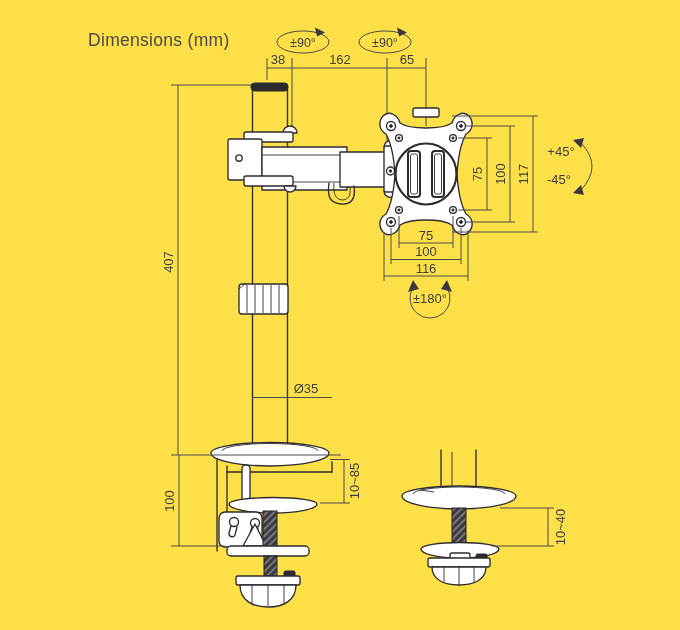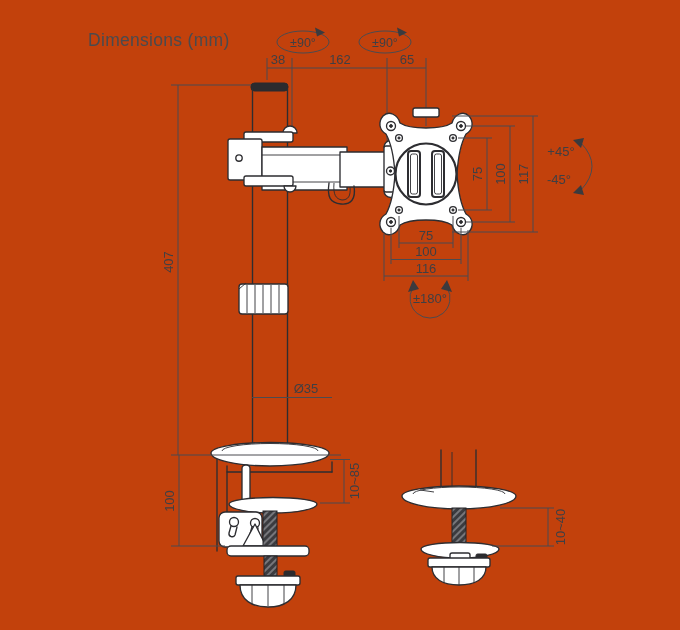--- a/index.html
+++ b/index.html
@@ -1,16 +1,16 @@
 <!DOCTYPE html>
 <html><head>
 <meta charset="utf-8">
 <style>
   html,body{margin:0;padding:0;background:#ffffff;}
-  .canvas{position:relative;width:680px;height:630px;background:#c2410c;overflow:hidden;
+  .canvas{position:relative;width:680px;height:630px;background:#fde047;overflow:hidden;
           font-family:"Liberation Sans", sans-serif;}
   svg{position:absolute;left:0;top:0;}
   text{font-family:"Liberation Sans", sans-serif;fill:#454549;}
   .title{font-size:17.5px;letter-spacing:.3px;fill:#4a4a4e;font-weight:500;}
   .dim{font-size:13px;fill:#3f3f44;}
   .dimsm{font-size:12.5px;fill:#3f3f44;}
   .part{stroke:#2d2d31;stroke-width:1.35;fill:none;stroke-linecap:round;stroke-linejoin:round;}
   .partf{stroke:#2d2d31;stroke-width:1.35;fill:#ffffff;stroke-linejoin:round;}
   .thin{stroke:#2d2d31;stroke-width:.9;fill:none;}
   .dimln{stroke:#4b4b50;stroke-width:1;fill:none;}

